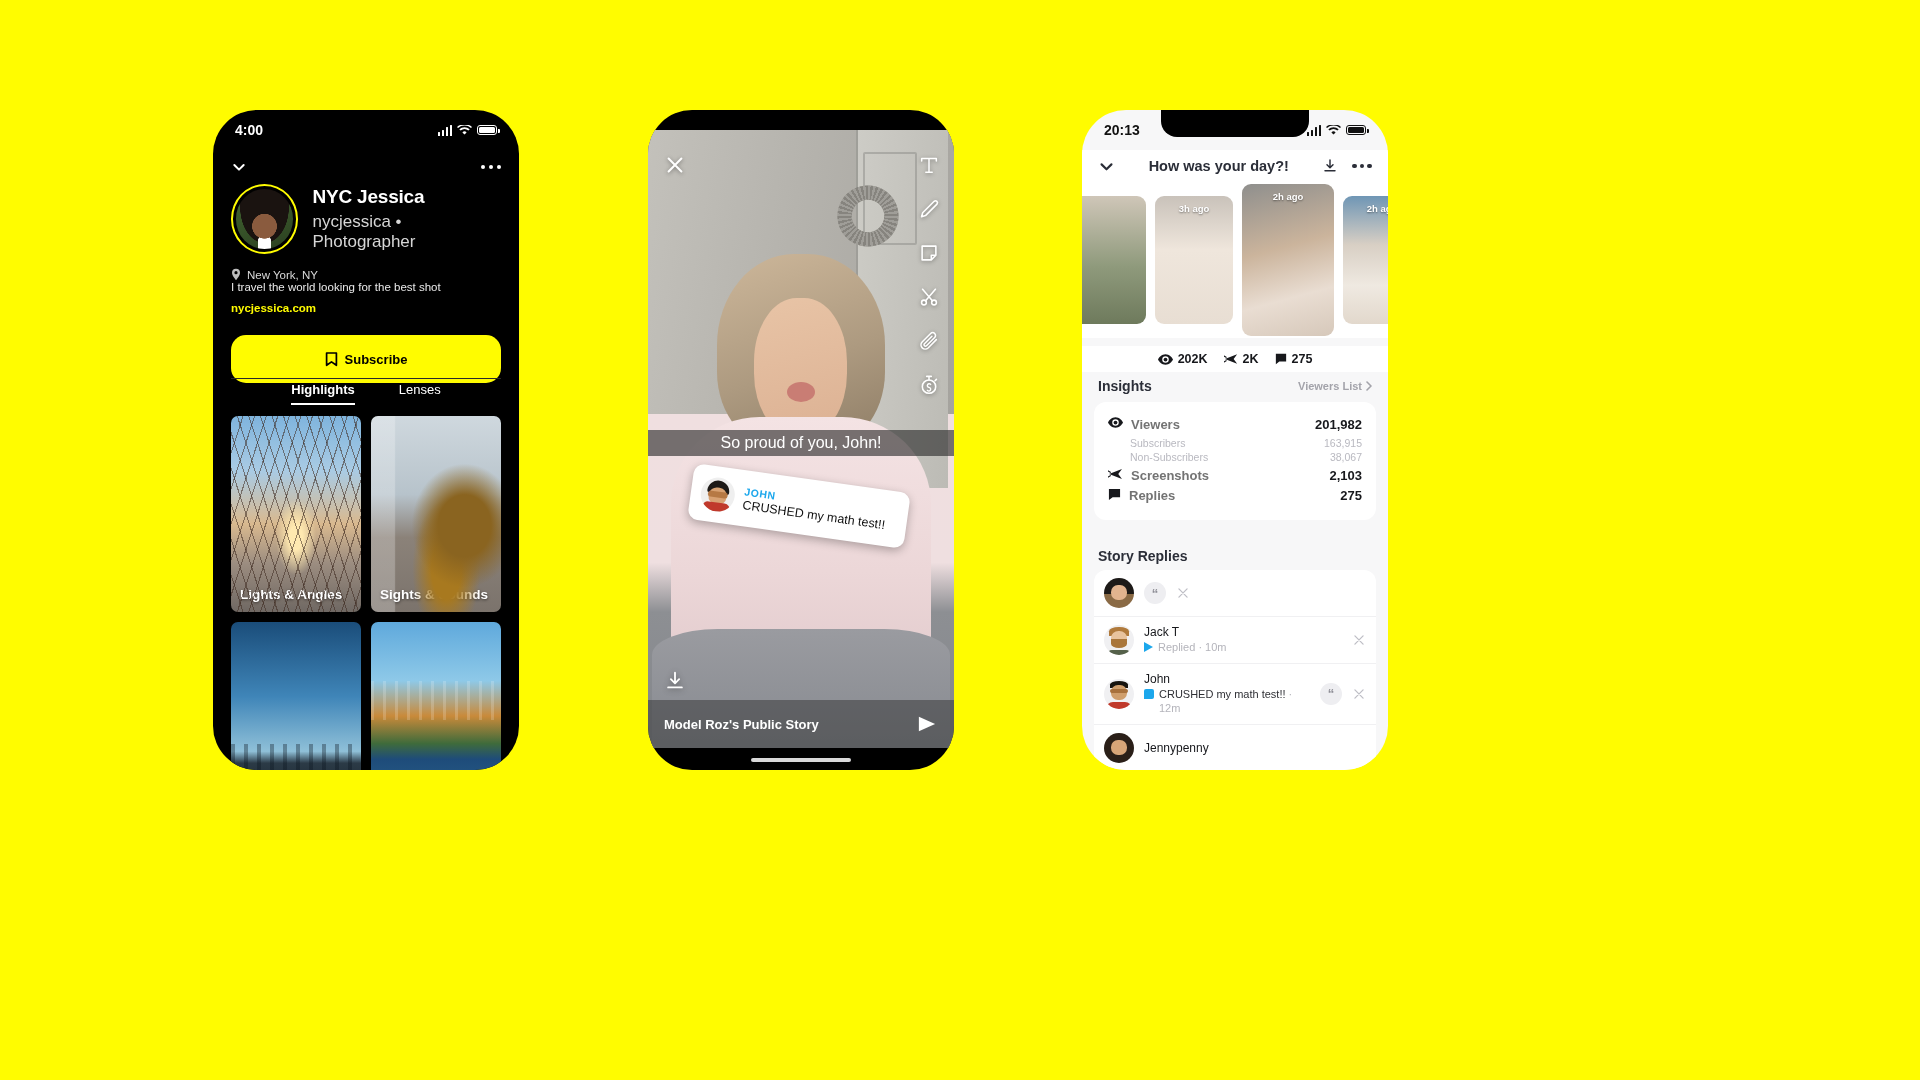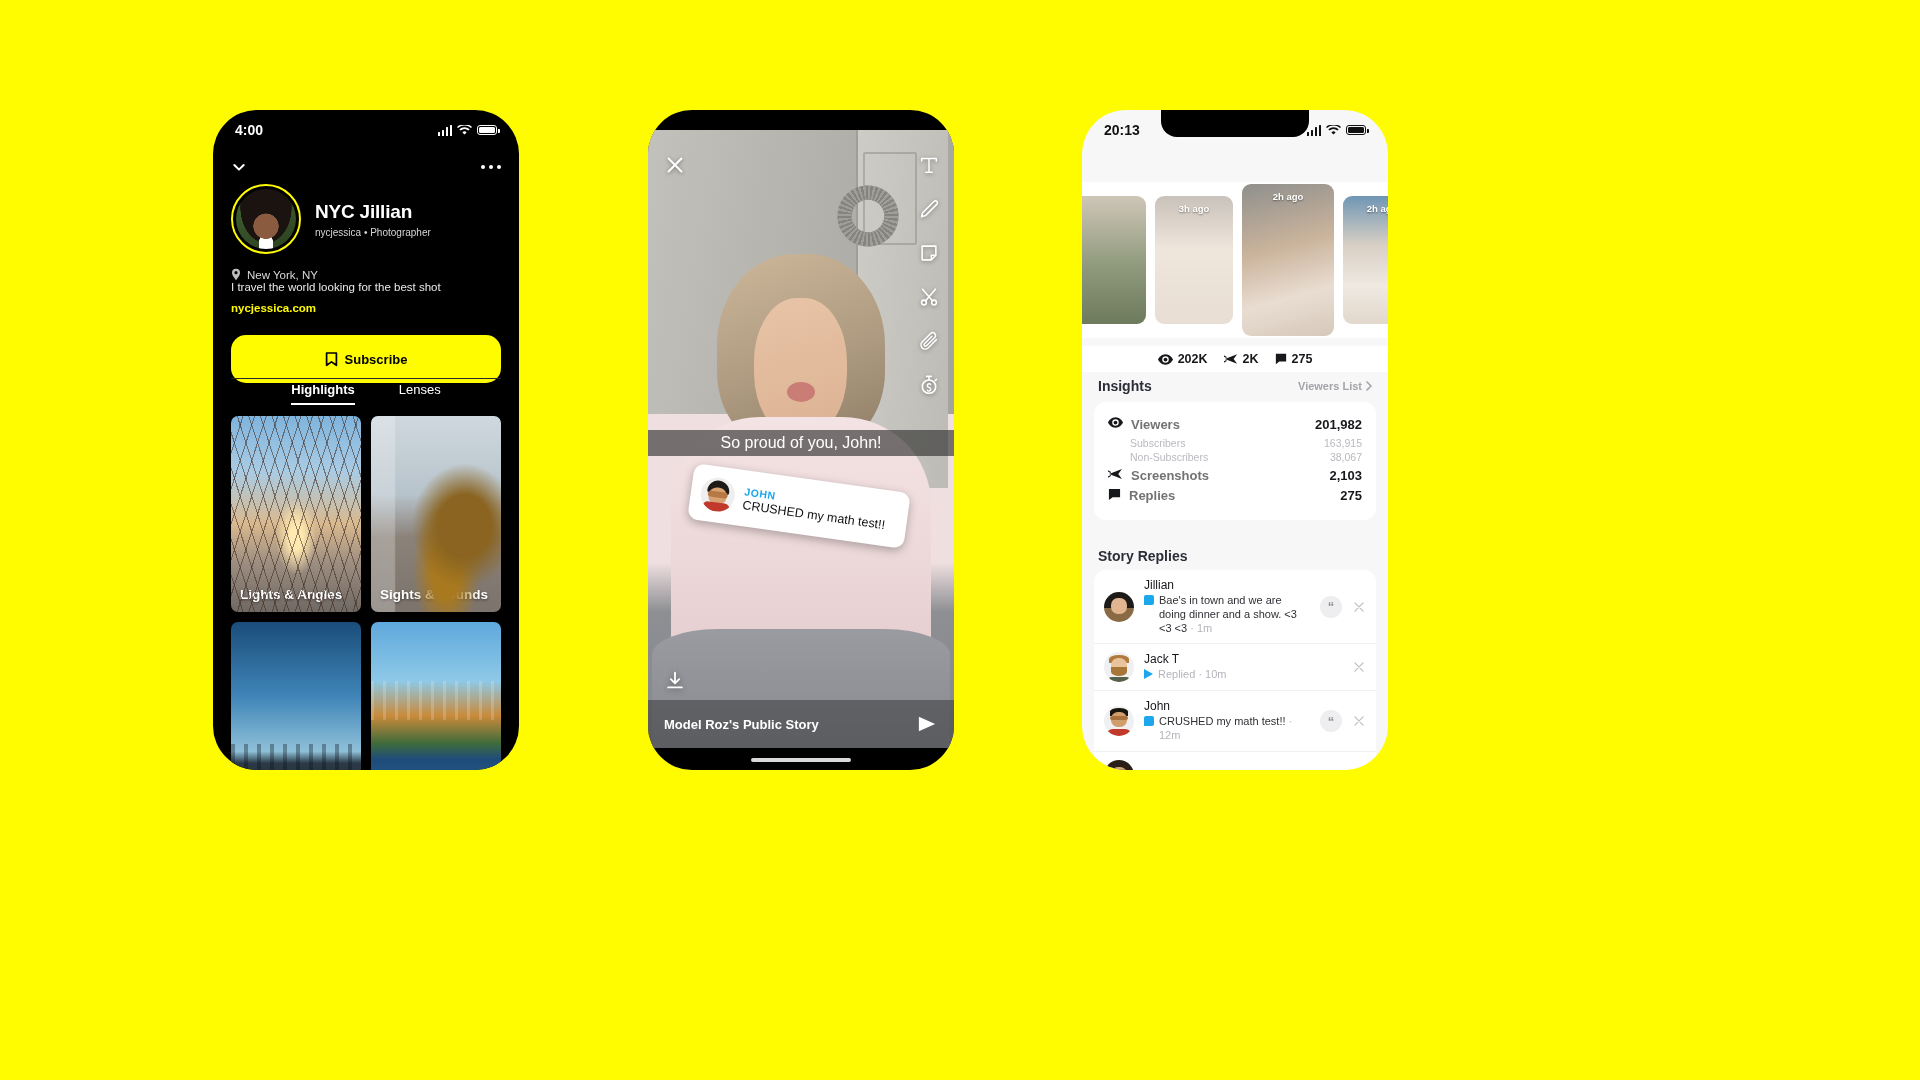--- a/index.html
+++ b/index.html
@@ -63,21 +63,21 @@
   .avatar-img {
     width:100%; height:100%; border-radius:50%;
     background:
       radial-gradient(circle at 50% 62%, #8a5b3e 0 26%, transparent 27%),
       radial-gradient(ellipse at 50% 92%, #ffffff 0 16%, transparent 17%),
       radial-gradient(ellipse at 50% 30%, #1a1310 0 60%, transparent 61%),
       linear-gradient(160deg,#4c6b3a 0%, #3b5a2c 35%, #2b3f20 100%);
     position: relative; overflow:hidden;
   }
   .p1-name { font-size: 19px; font-weight: bold; color: #fff; letter-spacing:-.2px;}
-  .p1-sub { font-size: 10px; color: #d6d6d6; margin-top: 4px; }
+  .p1-sub { font-size: 17px; color: #d6d6d6; margin-top: 4px; }
   .p1-meta { position:absolute; top: 158px; left:0; right:0; padding:0 18px; }
   .p1-loc { display:flex; align-items:center; gap:6px; font-size:11.5px; color:#d9d9d9; }
   .p1-bio { font-size:11.5px; color:#e9e9e9; margin-top:0; }
   .p1-link { font-size:11.5px; color:#FFFC00; font-weight:bold; margin-top:9px; }
   .subscribe-btn {
     position:absolute; top: 225px; left:18px; right:18px; height: 48px;
     background:#FFFC00; border-radius: 15px;
     display:flex; align-items:center; justify-content:center; gap:7px;
     font-size:13px; font-weight:bold; color:#000; border:none; cursor:pointer;
   }
@@ -262,21 +262,21 @@
             <span></span>
             <span></span>
           </span>
       </div>
 
       <div class="p1-profile">
         <div class="avatar-ring">
             <div class="avatar-img"></div>
           </div>
         <div>
-          <div class="p1-name">NYC Jillian</div>
+          <div class="p1-name">NYC Jessica</div>
           <div class="p1-sub">nycjessica • Photographer</div>
         </div>
       </div>
 
       <div class="p1-meta">
         <div class="p1-loc">
           <svg width="10" height="13" viewBox="0 0 10 13">
               <path d="M5 .7a4 4 0 0 0-4 4c0 3 4 7.4 4 7.4s4-4.4 4-7.4a4 4 0 0 0-4-4zm0 5.6a1.6 1.6 0 1 1 0-3.2 1.6 1.6 0 0 1 0 3.2z" fill="#bdbdbd"></path>
             </svg>
           <span>New York, NY</span>
@@ -416,20 +416,36 @@
             </span>
           <svg width="15" height="11" viewBox="0 0 15 11">
               <path d="M7.5 9.6 5.4 7.4a3 3 0 0 1 4.2 0zM3.6 5.6a6 6 0 0 1 7.8 0l1.3-1.4a8 8 0 0 0-10.4 0zM1 3a10 10 0 0 1 13 0l1-1.1a11.6 11.6 0 0 0-15 0z" fill="currentColor"></path>
             </svg>
           <span class="batt">
               <i></i>
             </span>
         </span>
       </div>
 
+      <div class="p3-header">
+        <svg width="17" height="17" viewBox="0 0 24 24">
+            <path d="M5 9l7 7 7-7" fill="none" stroke="#2b2e38" stroke-width="3" stroke-linecap="round" stroke-linejoin="round"></path>
+          </svg>
+        <span class="p3-title">How was your day?!</span>
+        <span class="p3-hdr-right">
+          <svg width="16" height="16" viewBox="0 0 24 24">
+              <path d="M12 3v11M7.5 10l4.5 4.5 4.5-4.5M4.5 19h15" stroke="#2b2e38" stroke-width="2.2" fill="none" stroke-linecap="round" stroke-linejoin="round"></path>
+            </svg>
+          <span class="p3-dots">
+              <span></span>
+              <span></span>
+              <span></span>
+            </span>
+        </span>
+      </div>
 
       <div class="p3-carousel">
         <div class="carousel-row">
           <div class="story-thumb sv1"></div>
           <div class="story-thumb sv2">
             <span class="story-time">3h ago</span>
 
           </div>
           <div class="story-thumb featured sv3">
             <span class="story-time">2h ago</span>
@@ -518,27 +534,20 @@
       <div class="p3-sectionhead" id="replies-head">
         <span class="sec-title">Story Replies</span>
       </div>
 
       <div class="replies-card">
         <div class="reply-row">
           <div class="reply-av av-jillian">
               <div class="hair"></div>
               <div class="face"></div>
             </div>
-          <div class="reply-mid">
-            <div class="reply-name">Jillian</div>
-            <div class="reply-text">
-              <span class="bubble-ic"></span>
-              <span><span>Bae's in town and we are doing dinner and a show. &lt;3 &lt;3 &lt;3</span> <span class="reply-time">· 1m</span></span>
-            </div>
-          </div>
           <span class="quote-btn">
               <span>“</span>
             </span>
           <svg class="x-btn" viewBox="0 0 24 24">
               <path d="M5 5l14 14M19 5L5 19" stroke="currentColor" stroke-width="2.2" stroke-linecap="round"></path>
             </svg>
         </div>
 
         <div class="reply-row">
           <div class="reply-av av-jack">

